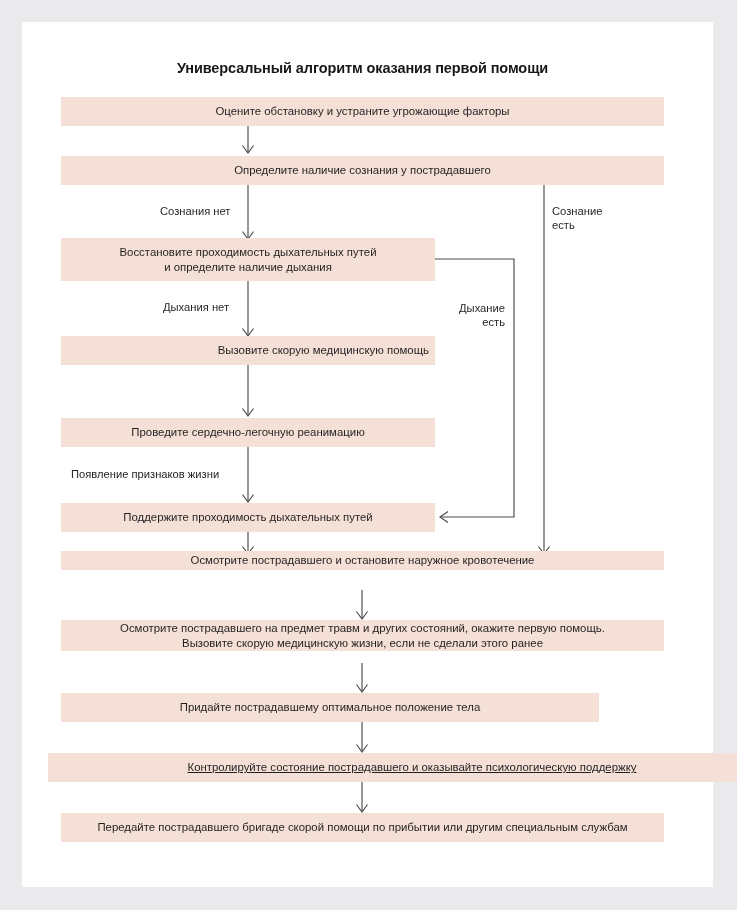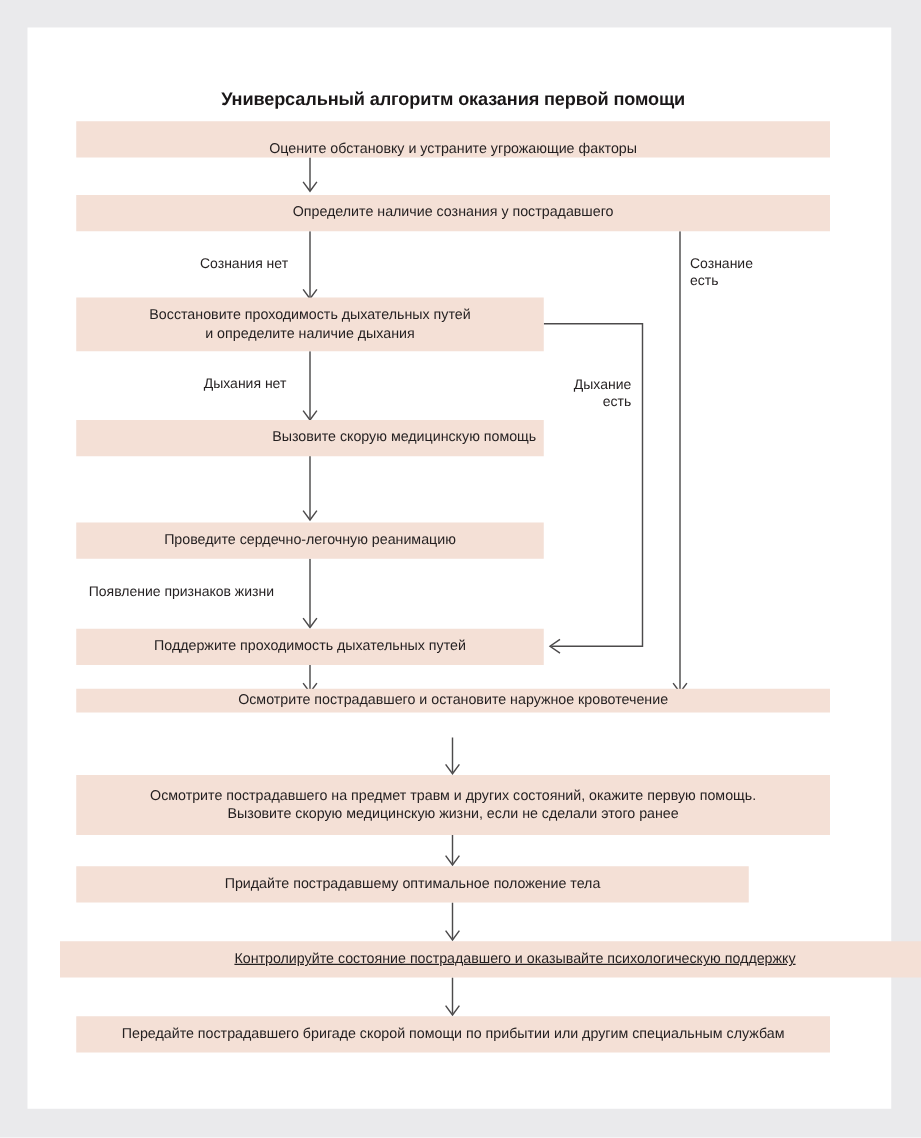--- a/index.html
+++ b/index.html
@@ -31,21 +31,20 @@
   .title {
     position: absolute;
     left: 61px;
     top: 60px;
     width: 603px;
     text-align: center;
     font-size: 14.5px;
     font-weight: bold;
     color: #1a1718;
     letter-spacing: -0.1px;
-    margin-top: 12px;
   }
   .node {
     position: absolute;
     background: #f4e0d6;
     color: #231f20;
     font-size: 11.4px;
     line-height: 14.5px;
     display: flex;
     align-items: center;
     justify-content: center;
@@ -115,21 +114,21 @@
     <line x1="362" y1="663" x2="362" y2="691"></line>
     <path class="head" d="M356.5 684.5 L362 692 L367.5 684.5"></path>
 
     <line x1="362" y1="722" x2="362" y2="751"></line>
     <path class="head" d="M356.5 744.5 L362 752 L367.5 744.5"></path>
 
     <line x1="362" y1="782" x2="362" y2="811"></line>
     <path class="head" d="M356.5 804.5 L362 812 L367.5 804.5"></path>
   </svg>
 
-  <div class="node" style="left:61px; top:97px; width:603px; height:29px;align-items:flex-end;">
+  <div class="node" style="left:61px; top:97px; width:603px; height:29px;">
     <span>Оцените обстановку и устраните угрожающие факторы</span>
   </div>
 
   <div class="node" style="left:61px; top:156px; width:603px; height:29px;">
     <span>Определите наличие сознания у пострадавшего</span>
   </div>
 
   <div class="node" style="left:61px; top:238px; width:374px; height:43px; flex-direction:column; justify-content:center;">
     <span>Восстановите проходимость дыхательных путей</span>
     <span>и определите наличие дыхания</span>
@@ -144,21 +143,21 @@
   </div>
 
   <div class="node" style="left:61px; top:503px; width:374px; height:29px;">
     <span>Поддержите проходимость дыхательных путей</span>
   </div>
 
   <div class="node" style="left:61px; top:551px; width:603px; height:19px;">
     <span>Осмотрите пострадавшего и остановите наружное кровотечение</span>
   </div>
 
-  <div class="node" style="left:61px; top:620px; width:603px; height:48px; flex-direction:column; justify-content:center;">
+  <div class="node" style="left:61px; top:620px; width:603px; height:31px; flex-direction:column; justify-content:center;">
     <span>Осмотрите пострадавшего на предмет травм и других состояний, окажите первую помощь.</span>
     <span>Вызовите скорую медицинскую жизни, если не сделали этого ранее</span>
   </div>
 
   <div class="node" style="left:61px; top:693px; width:538px; height:29px;">
     <span>Придайте пострадавшему оптимальное положение тела</span>
   </div>
 
   <div class="node" style="left:48px; top:753px; width:728px; height:29px;text-decoration:underline;">
     <span>Контролируйте состояние пострадавшего и оказывайте психологическую поддержку</span>

